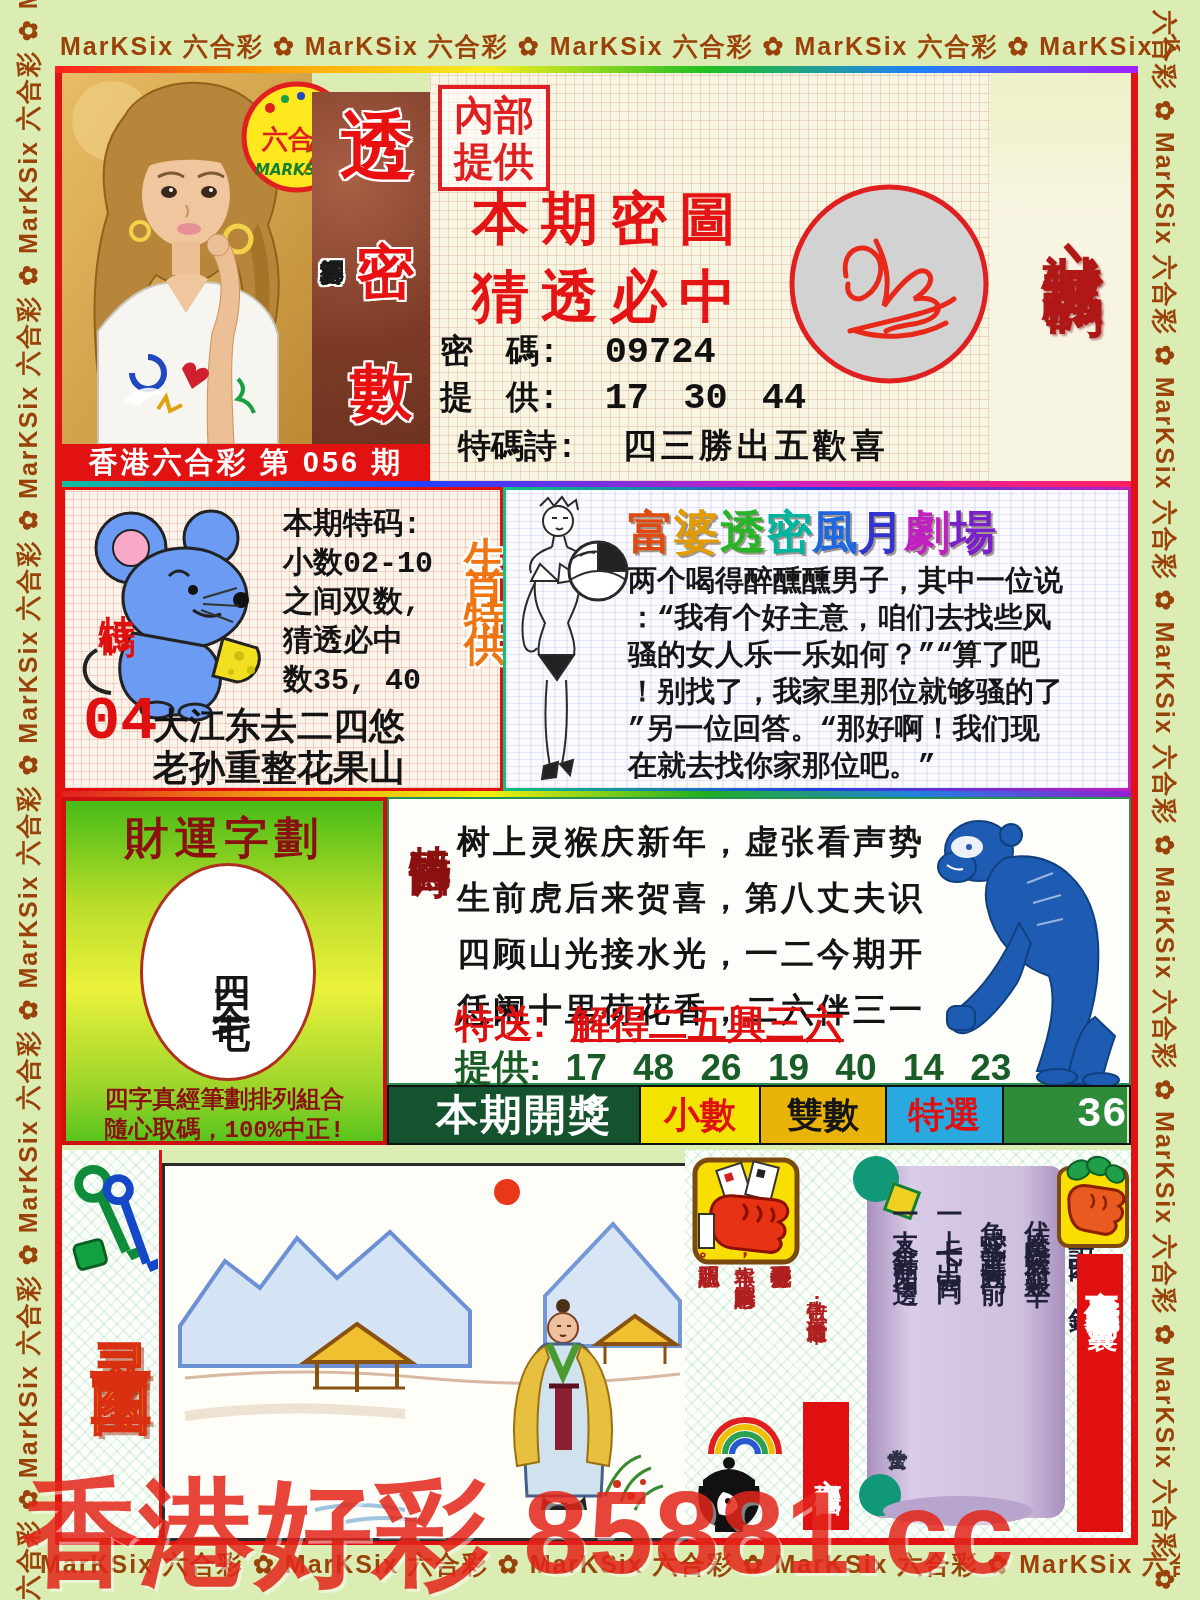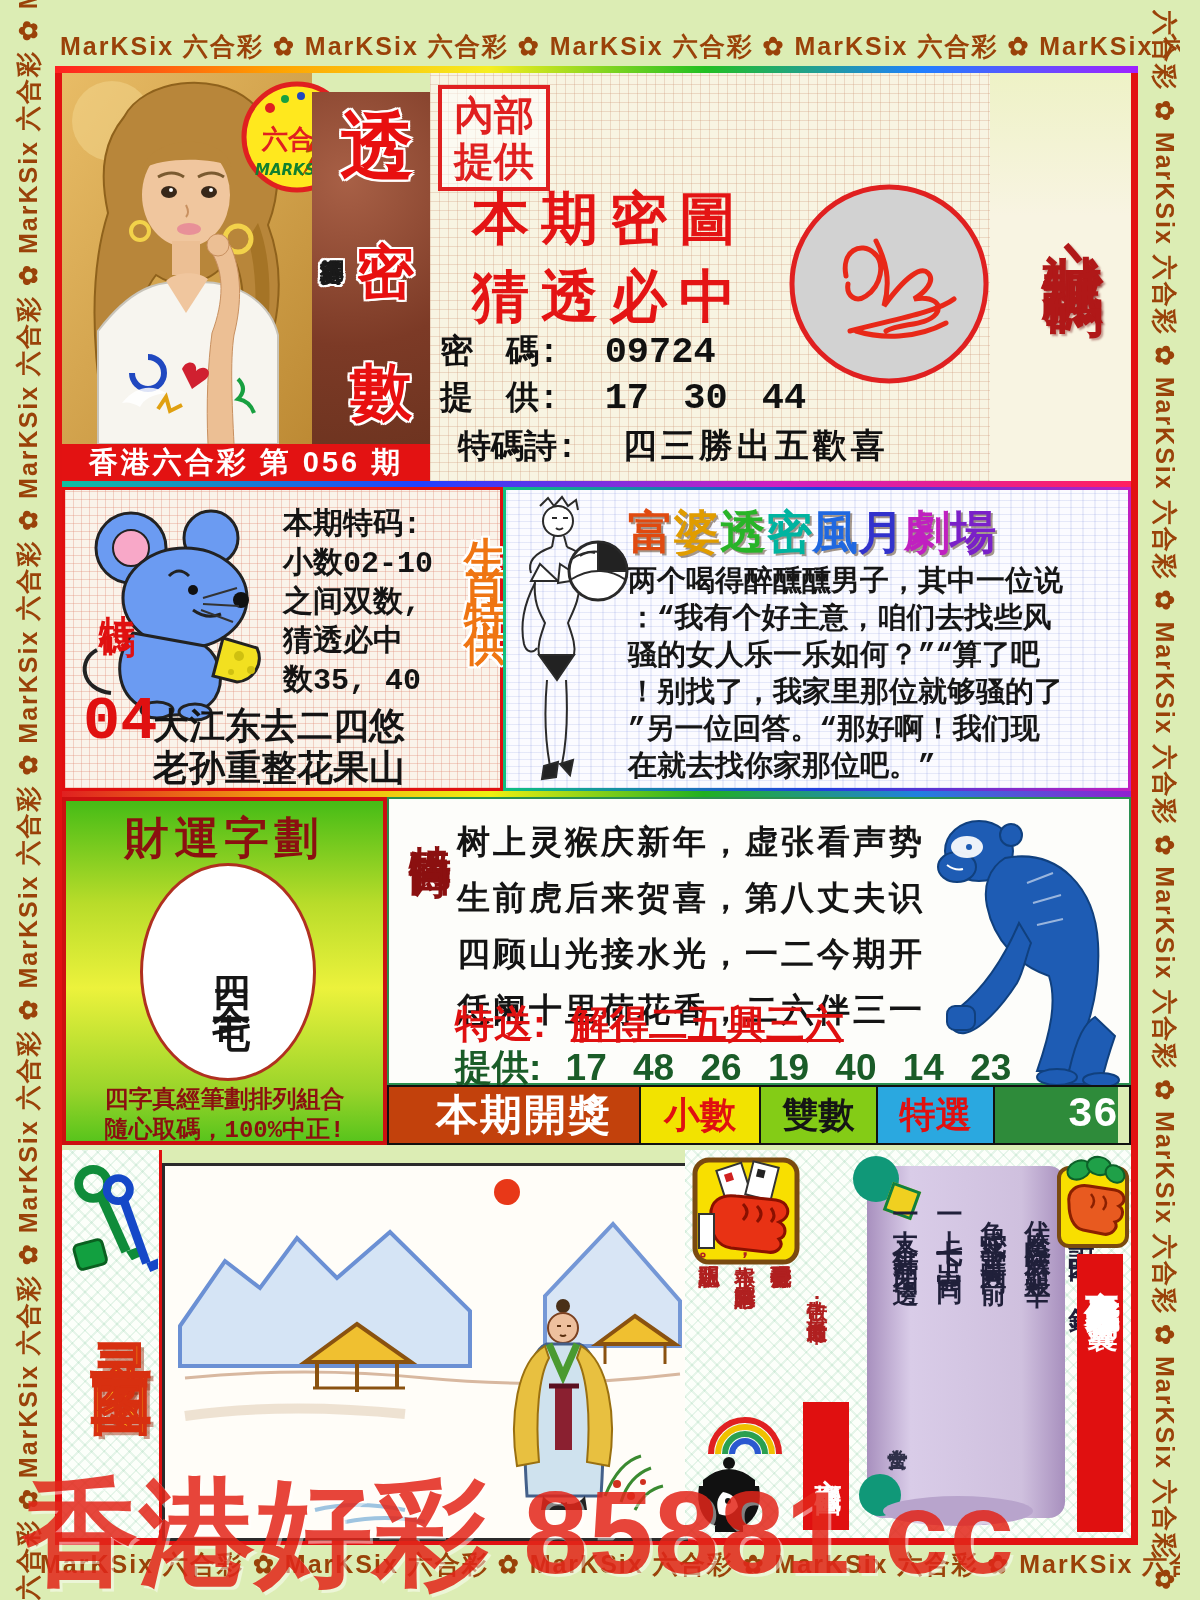--- a/index.html
+++ b/index.html
@@ -257,27 +257,27 @@
     <span>特送:</span>
     <span style="margin-left:14px;text-decoration:underline;">解得二五興三六</span>
   </div>
   <div class="abs" style="left:66px;top:244px;font-size:37px;font-weight:bold;color:#1a5c28;">
     <span>提供:</span>
     <span style="margin-left:14px;word-spacing:16px;">17 48 26 19 40 14 23</span>
   </div>
 </div>
 
 <div class="abs" style="left:387px;top:1085px;width:744px;height:60px;display:flex;border:2px solid #111;box-sizing:border-box;">
-  <div class="cell" style="width:250px;background:#c2410c;border-left:none;padding-left:20px;">
+  <div class="cell" style="width:250px;background:#14532d;border-left:none;padding-left:20px;">
     <span style="color:#fff;font-size:42px;letter-spacing:2px;" class="serif">本期開獎</span>
     </div>
   <div class="cell" style="width:120px;background:#f2e300;">
     <span style="color:#e01010;font-size:36px;" class="serif">小數</span>
     </div>
-  <div class="cell" style="width:117px;background:#84cc16;">
+  <div class="cell" style="width:126px;background:#eab308;">
     <span style="color:#151515;font-size:36px;" class="serif">雙數</span>
     </div>
   <div class="cell" style="width:117px;background:#2aa8e0;">
     <span style="color:#e01010;font-size:36px;" class="serif">特選</span>
     </div>
   <div class="cell" style="width:125px;background:#2e8b3a;justify-content:flex-end;">
     <span style="color:#fff;font-size:42px;" class="serif">36</span>
     </div>
 </div>
 

